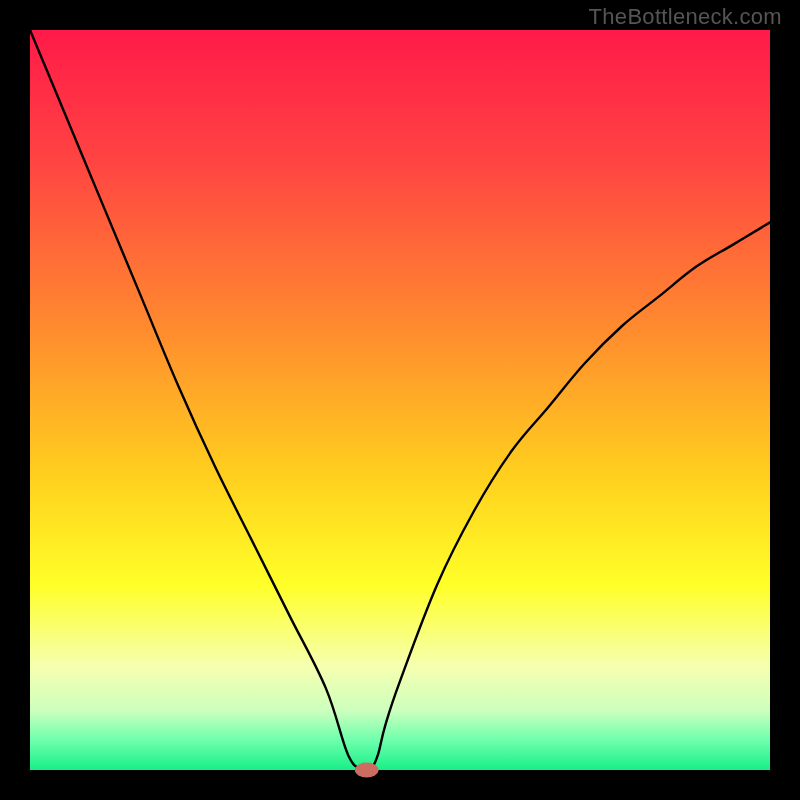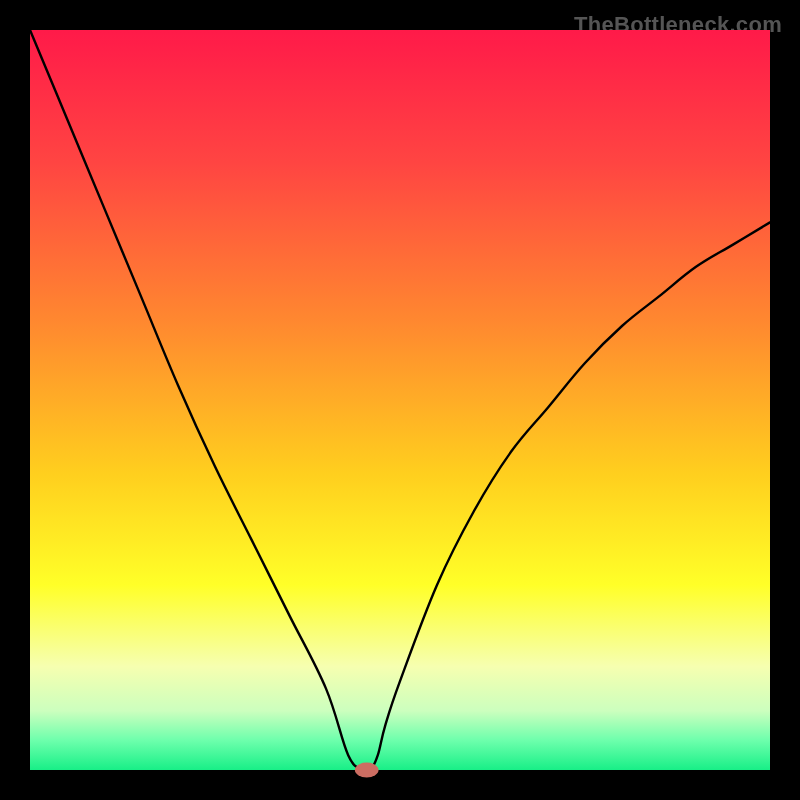--- a/index.html
+++ b/index.html
@@ -12,25 +12,25 @@
     overflow: hidden;
   }
   .frame {
     position: relative;
     width: 800px;
     height: 800px;
     background: #000;
   }
   .watermark {
     position: absolute;
-    top: 12px;
+    top: 4px;
     right: 18px;
     color: #555;
     font-size: 22px;
-    font-weight: 700;
+    font-weight: 400;
     letter-spacing: 0.3px;
     user-select: none;
   }
   svg {
     position: absolute;
     left: 0;
     top: 0;
     display: block;
   }
 </style>

